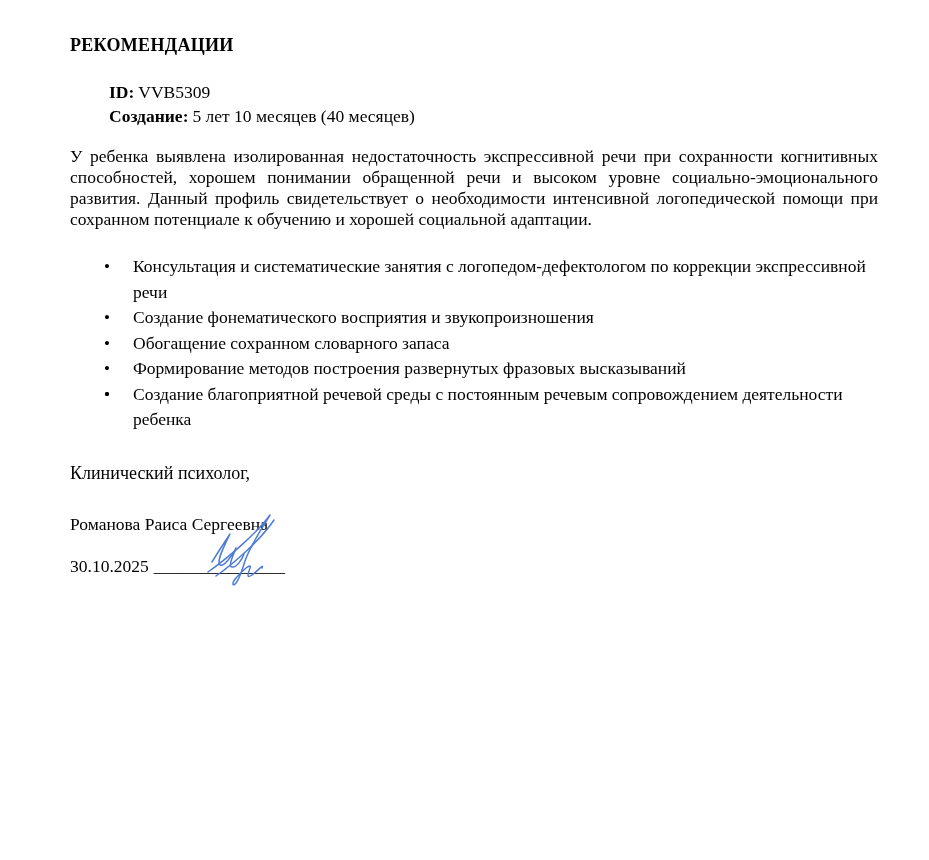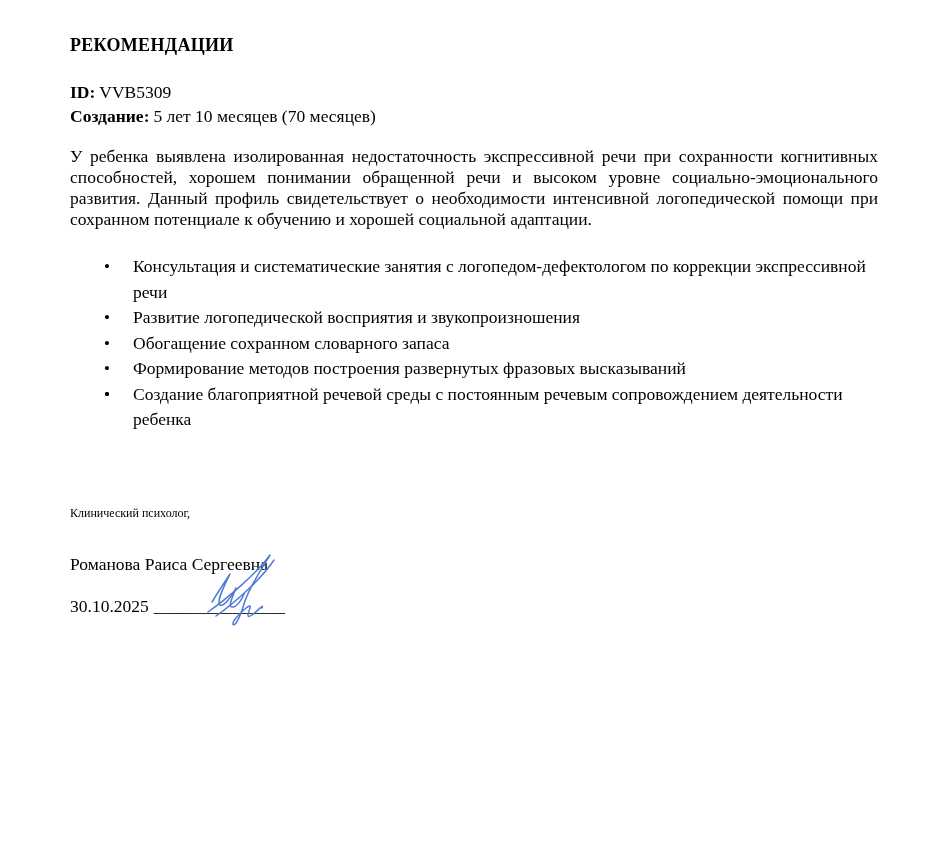--- a/index.html
+++ b/index.html
@@ -23,20 +23,21 @@
   .doc-title {
     font-size: 18px;
     font-weight: bold;
     line-height: 25px;
     margin: 0 0 22px 0;
     letter-spacing: 0.3px;
   }
   .meta-line {
     font-size: 17.5px;
     line-height: 24px;
+    margin-left: 39px;
   }
   .meta-label { font-weight: bold; }
   .meta-value { margin-left: 4px; }
   .summary {
     margin: 18px 0 0 0;
     font-size: 17.5px;
     line-height: 21px;
     text-align: justify;
   }
   ul.rec-list {
@@ -51,22 +52,22 @@
     line-height: 25.5px;
   }
   ul.rec-list li .bullet {
     position: absolute;
     left: 34px;
     top: 0;
     font-size: 17px;
     line-height: 25.5px;
   }
   .sig-role {
-    margin-top: 68px;
-    font-size: 12px;
+    margin-top: 28px;
+    font-size: 18px;
     line-height: 25px;
   }
   .sig-name {
     margin-top: 26px;
     font-size: 17.5px;
     line-height: 25px;
   }
   .sig-date-line {
     position: relative;
     margin-top: 17px;
@@ -95,28 +96,28 @@
 
 <div class="page">
 
   <h1 class="doc-title">РЕКОМЕНДАЦИИ</h1>
 
   <div class="meta-line">
     <span class="meta-label">ID:</span><span class="meta-value">VVB5309</span>
   </div>
 
   <div class="meta-line">
-    <span class="meta-label">Создание:</span><span class="meta-value">5 лет 10 месяцев (70 месяцев)</span>
+    <span class="meta-label">Создание:</span><span class="meta-value">5 лет 10 месяцев (40 месяцев)</span>
   </div>
 
   <p class="summary">У ребенка выявлена изолированная недостаточность экспрессивной речи при сохранности когнитивных способностей, хорошем понимании обращенной речи и высоком уровне социально-эмоционального развития. Данный профиль свидетельствует о необходимости интенсивной логопедической помощи при сохранном потенциале к обучению и хорошей социальной адаптации.</p>
 
   <ul class="rec-list">
     <li><span class="bullet">•</span><span>Консультация и систематические занятия с логопедом-дефектологом по коррекции экспрессивной речи</span></li>
-    <li><span class="bullet">•</span><span>Развитие логопедической восприятия и звукопроизношения</span></li>
+    <li><span class="bullet">•</span><span>Создание фонематического восприятия и звукопроизношения</span></li>
     <li><span class="bullet">•</span><span>Обогащение сохранном словарного запаса</span></li>
     <li><span class="bullet">•</span><span>Формирование методов построения развернутых фразовых высказываний</span></li>
     <li><span class="bullet">•</span></li>
     <li><span class="bullet">•</span><span>Создание благоприятной речевой среды с постоянным речевым сопровождением деятельности ребенка</span></li>
   </ul>
 
   <div class="sig-role">Клинический психолог,</div>
 
   <div class="sig-name">Романова Раиса Сергеевна</div>
 

